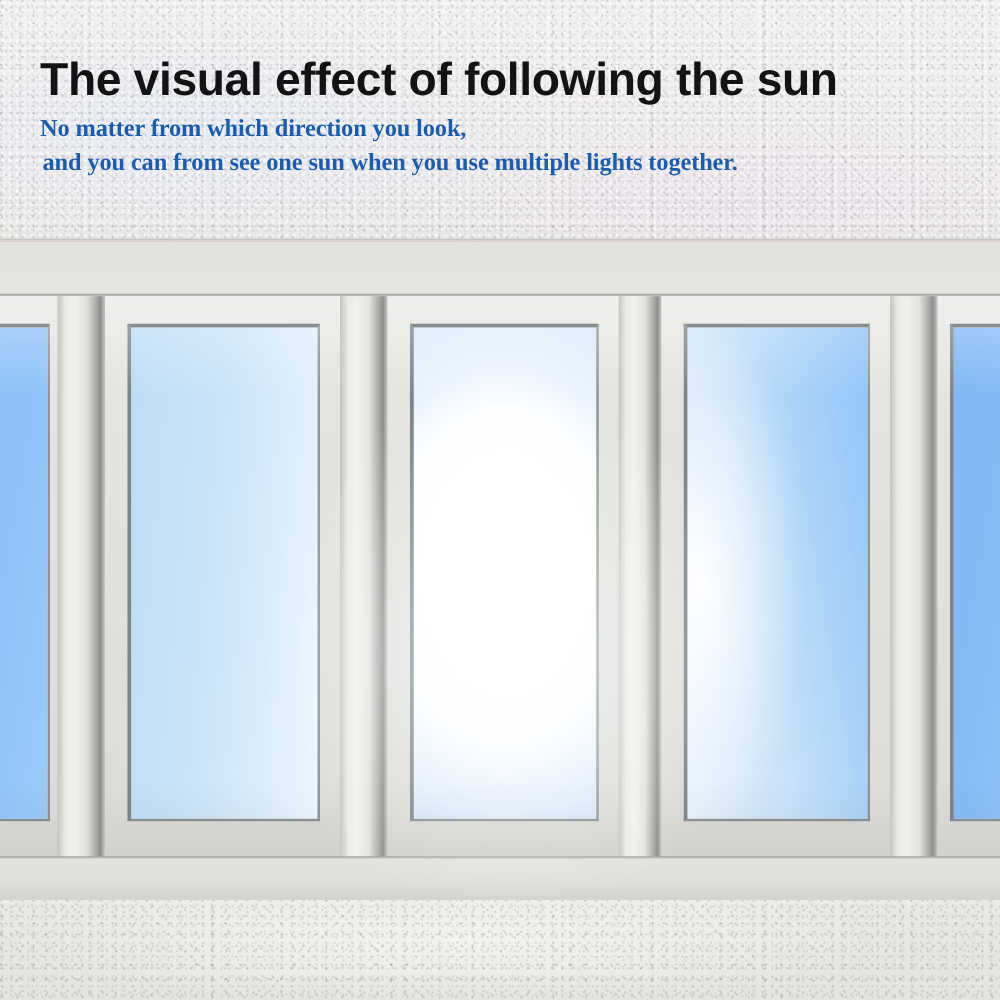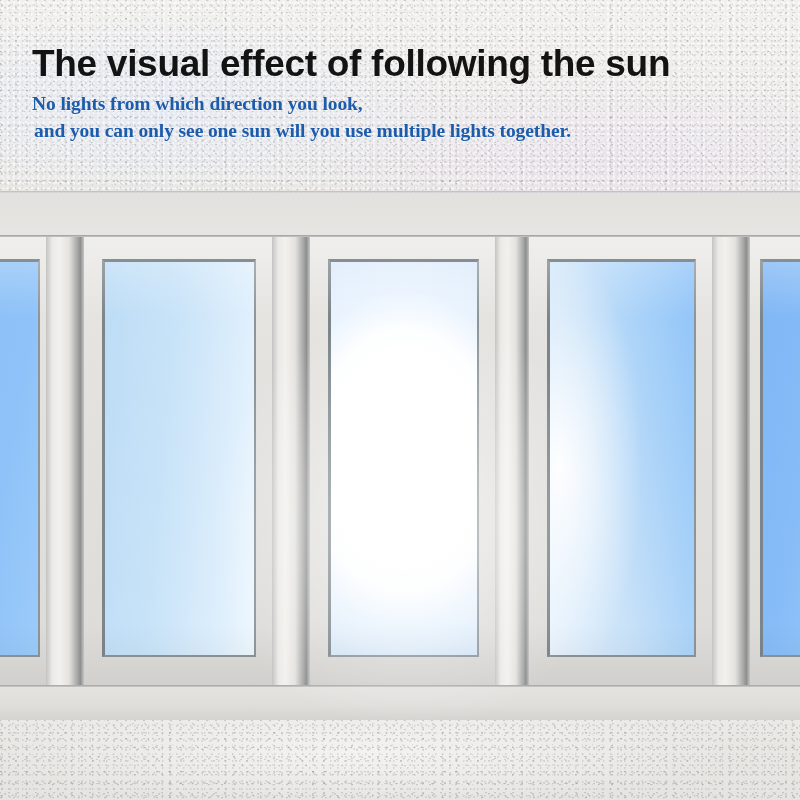--- a/index.html
+++ b/index.html
@@ -218,22 +218,22 @@
 
 <div id="stage">
 
   <div id="header-band">
     <div class="grain"></div>
     <div class="grain-2"></div>
     <div class="bottom-line"></div>
 
     <div class="header-text">
       <h1 id="title">The visual effect of following the sun</h1>
-      <p class="subline" id="subline-1">No lights from which direction you look,</p>
-      <p class="subline" id="subline-3">and you can only see one sun will you use multiple lights together.</p>
+      <p class="subline" id="subline-1">No matter from which direction you look,</p>
+      <p class="subline" id="subline-3">and you can from see one sun when you use multiple lights together.</p>
     </div>
   </div>
 
   <div id="window-assembly">
     <div id="frame-body"></div>
     <div id="head-rail-line"></div>
 
     <div class="sash edge" style="left:-30px; width:80px;">
       <div class="glass-well">
         <div class="glass deep"></div>

